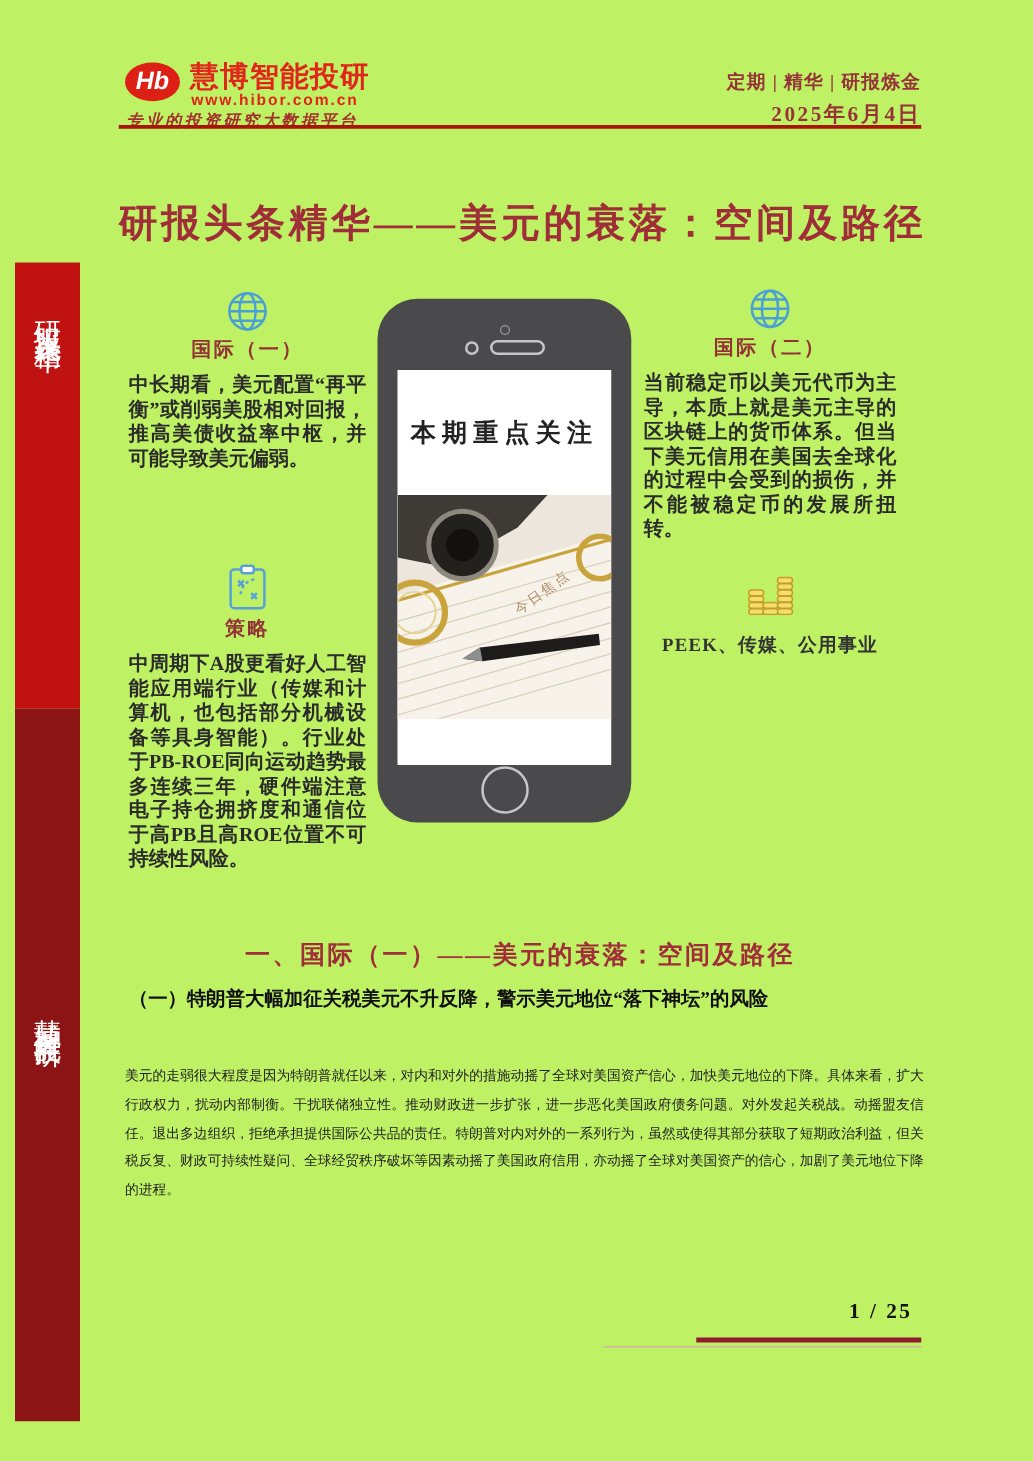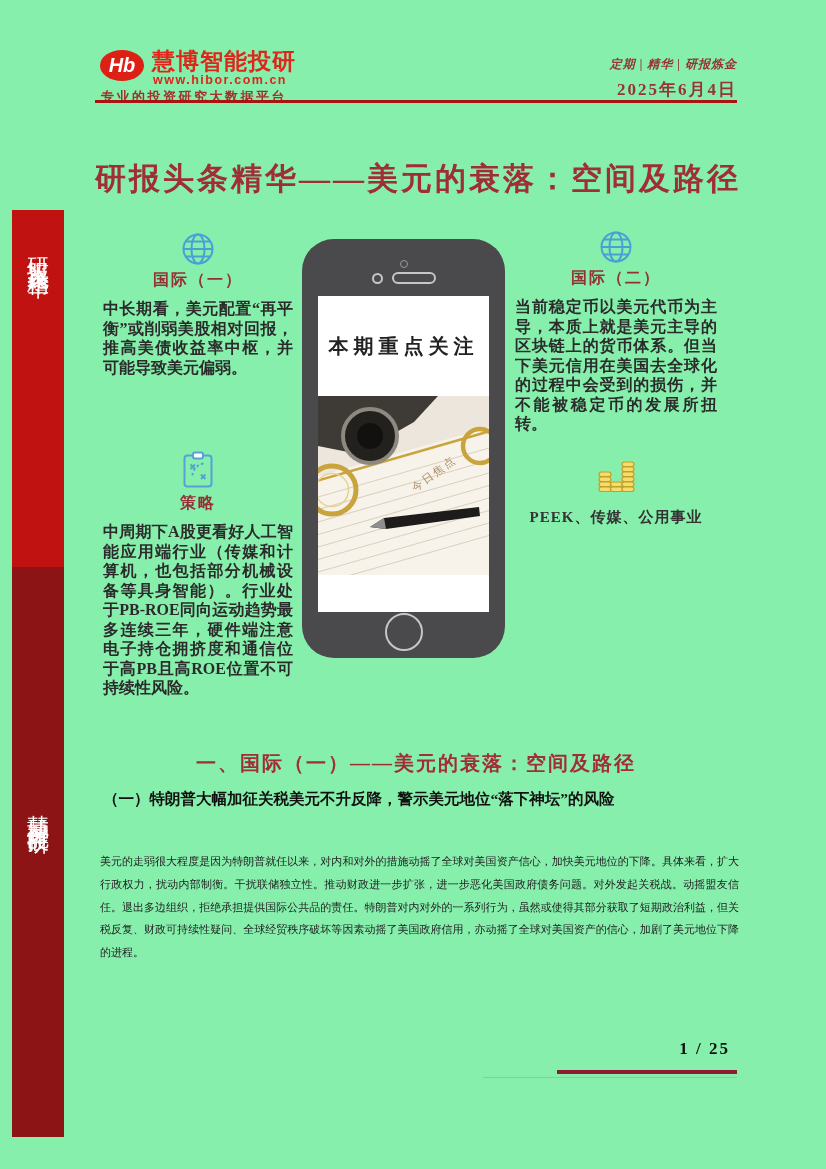--- a/index.html
+++ b/index.html
@@ -1,39 +1,39 @@
 <!DOCTYPE html>
 <html><head>
 <meta charset="utf-8">
 <style>
   html,body{margin:0;padding:0;background:#fff;}
-  .page{position:relative;width:826px;height:1169px;background:#86efac;overflow:hidden;
+  .page{position:relative;width:826px;height:1169px;background:#bef264;overflow:hidden;
         font-family:"Liberation Serif","DejaVu Serif",serif;color:#222;}
 
   
   .sidebar-top{position:absolute;left:12px;top:210px;width:52px;height:357px;background:#c11212;}
   .sidebar-bottom{position:absolute;left:12px;top:567px;width:52px;height:570px;background:#8c1414;}
   .sidebar-label{position:absolute;left:50%;transform:translateX(-50%);writing-mode:vertical-rl;
                  color:#fff;font-size:22px;letter-spacing:4px;white-space:nowrap;}
   .sidebar-top .sidebar-label{top:30px;}
   .sidebar-bottom .sidebar-label{top:230px;}
 
   
   .logo{position:absolute;left:100px;top:46px;width:260px;height:56px;}
   .logo-mark{position:absolute;left:0;top:4px;width:44px;height:31px;background:#dd2016;border-radius:50%;
              display:flex;align-items:center;justify-content:center;color:#fff;font-weight:bold;
              font-style:italic;font-size:20px;font-family:"Liberation Sans",sans-serif;}
   .logo-brand{position:absolute;left:52px;top:0;font-size:23px;font-weight:bold;color:#e0251a;
               letter-spacing:1px;font-family:"Liberation Sans",sans-serif;white-space:nowrap;}
   .logo-url{position:absolute;left:53px;top:27px;font-size:12.5px;font-weight:bold;color:#e0251a;
             letter-spacing:1.5px;font-family:"Liberation Sans",sans-serif;}
-  .logo-tagline{position:absolute;left:1px;top:42px;font-size:13px;font-weight:bold;
+  .logo-tagline{position:absolute;left:1px;top:42px;font-size:13px;font-weight:bold;font-style:italic;
                 color:#a2302c;letter-spacing:2.5px;white-space:nowrap;}
   .header-meta{position:absolute;right:89px;top:56px;text-align:right;color:#953338;font-weight:bold;}
-  .header-categories{font-size:12px;letter-spacing:1px;font-style:italic;}
+  .header-categories{font-size:15px;letter-spacing:1px;}
   .header-date{font-size:17px;margin-top:5px;letter-spacing:2px;}
   .header-rule{position:absolute;left:95px;top:100px;width:642px;height:3px;background:#a81410;}
 
   
   .doc-title{position:absolute;left:95px;top:158px;width:642px;text-align:center;font-size:31px;
              font-weight:bold;color:#a02e39;letter-spacing:3px;white-space:nowrap;}
 
   
   .hero{position:absolute;left:95px;top:228px;width:642px;height:480px;}
   .hl-cell{position:absolute;text-align:center;}

